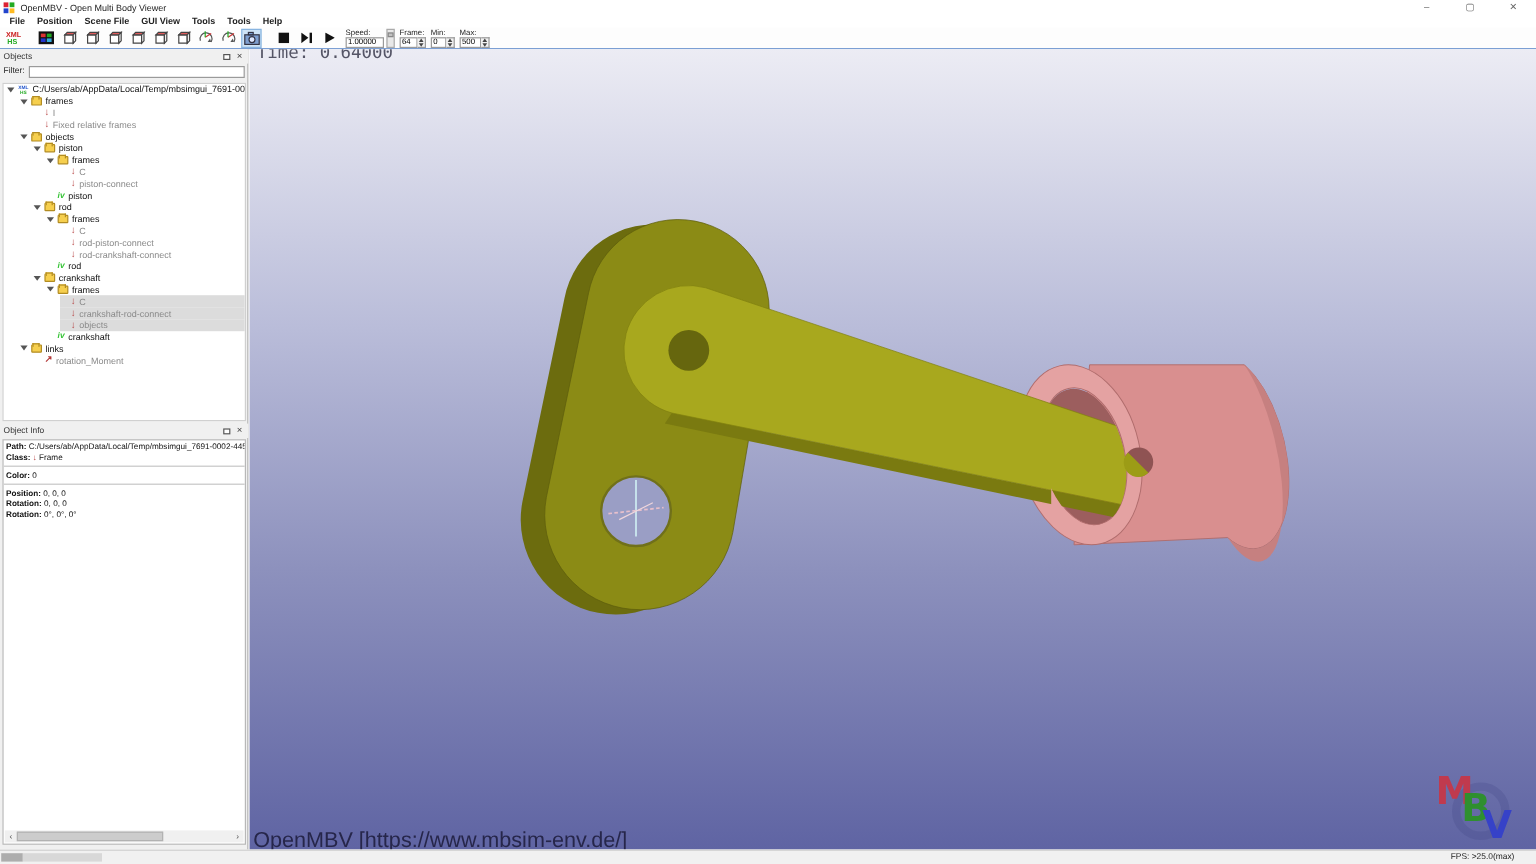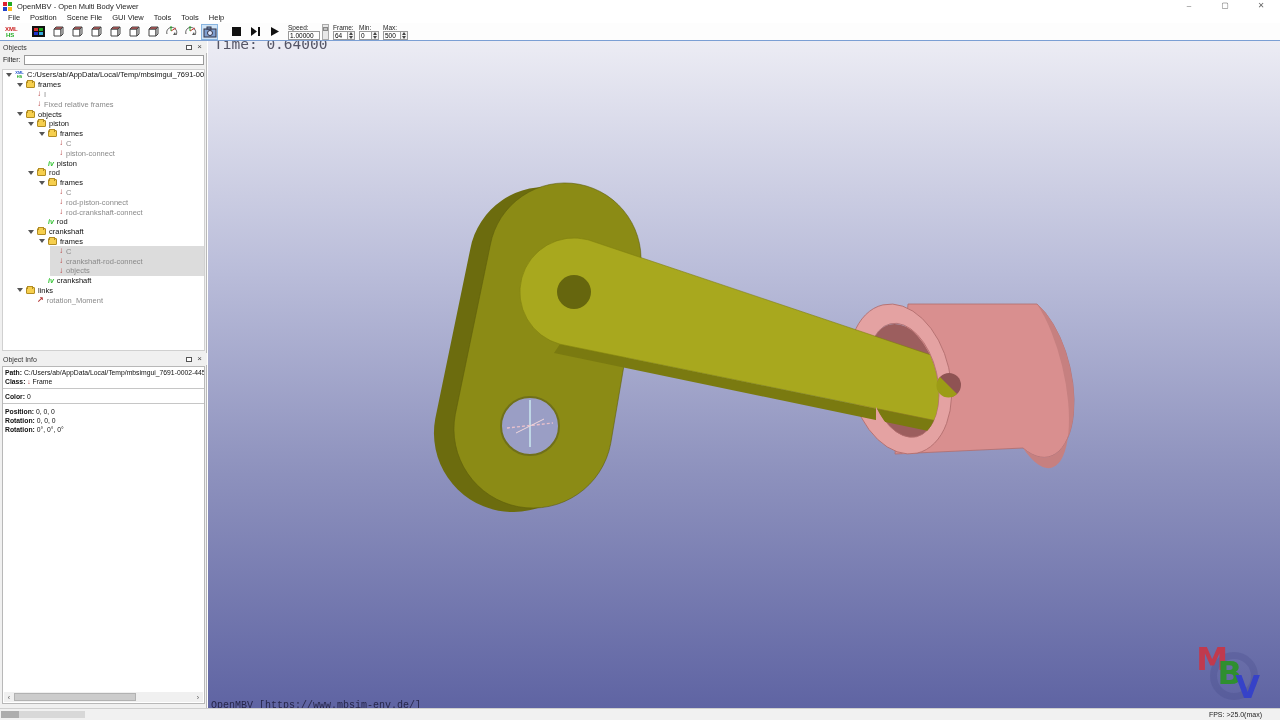--- a/index.html
+++ b/index.html
@@ -12,21 +12,21 @@
   #app-icon .b1{position:absolute;left:0;top:0;width:4px;height:4px;background:#d23;}
   #app-icon .b2{position:absolute;right:0;top:0;width:4px;height:4px;background:#2a2;}
   #app-icon .b3{position:absolute;left:0;bottom:0;width:4px;height:4px;background:#24c;}
   #app-icon .b4{position:absolute;right:0;bottom:0;width:4px;height:4px;background:#fb2;}
   #window-title { font-size:7.5px; color:#222; }
   #win-controls { margin-left:auto; display:flex; gap:22px; padding-right:12px; }
   .win-btn { font-size:8px; color:#666; line-height:10px; width:14px; text-align:center; }
 
   
   #menubar { position:absolute; left:0; top:12px; width:1280px; height:11px; background:#fff; display:flex; align-items:center; padding-left:3px; }
-  .menu-item { font-size:7.5px; color:#222; padding:0 5px; }
+  .menu-item { font-size:7.5px; color:#222; padding:0 5px;font-weight:bold; }
 
   
   #toolbar { position:absolute; left:0; top:23px; width:1280px; height:18px; background:#fdfdfd; border-bottom:1px solid #7b9fd4; display:flex; align-items:center; padding-left:2px; }
   .tb-btn { width:17px; height:16px; display:flex; align-items:center; justify-content:center; margin:0 1px; border:1px solid transparent; background:transparent; }
   .tb-btn.active { background:#cfe3f6; border:1px solid #88b4e0; }
   .tb-btn svg { display:block; }
   .tb-gap { width:8px; }
   .spin-group { display:flex; flex-direction:column; margin-left:4px; }
   .spin-label { font-size:6.5px; color:#222; line-height:7px; }
   .spin-box { display:flex; height:9px; }
@@ -77,21 +77,21 @@
   #info-hscroll { position:absolute; left:1px; bottom:1px; width:199px; height:10px; background:#f0f0f0; display:flex; align-items:center; }
   .hs-arrow { width:10px; font-size:7px; color:#555; text-align:center; }
   #hs-track { flex:1; height:8px; position:relative; background:#f0f0f0; }
   #hs-thumb { position:absolute; left:0; top:0; width:68%; height:8px; background:#cccccc; border:1px solid #b2b2b2; }
 
   
   #viewport { position:absolute; left:208px; top:41px; width:1072px; height:667px; overflow:hidden;
     background:linear-gradient(180deg,#ececf4 0%,#b9bcd9 35%,#8d91bd 65%,#5f64a3 100%); }
   #scene { position:absolute; left:0; top:0; }
   #time-text { position:absolute; left:6px; top:-5px; font-family:"DejaVu Sans Mono",monospace; font-size:14.5px; color:#555566; }
-  #credit-text { position:absolute; left:3px; bottom:-3px; font-family:Liberation Mono, monospace; font-size:10px; color:#26264a; }
+  #credit-text { position:absolute; left:3px; bottom:-3px; font-family:Liberation Sans, sans-serif; font-size:18px; color:#26264a; }
   #logo { position:absolute; right:14px; bottom:0; width:80px; height:75px; font-family:"DejaVu Sans",sans-serif; font-weight:bold; }
   #logo .swirl { position:absolute; right:8px; bottom:8px; width:48px; height:48px; border-radius:50%; border:7px solid #3c417e; opacity:.22; }
   #logo-m { position:absolute; right:38px; bottom:30px; font-size:32px; color:#c03a4e; }
   #logo-b { position:absolute; right:24px; bottom:16px; font-size:32px; color:#2f8f2f; }
   #logo-v { position:absolute; right:6px; bottom:2px; font-size:32px; color:#3642c8; }
 
   
   #statusbar { position:absolute; left:0; top:708px; width:1280px; height:12px; background:#f1f1f1; border-top:1px solid #cfcfcf; display:flex; align-items:center; }
   #sb-seg1 { width:18px; height:7px; background:#adadad; margin-left:1px; }
   #sb-seg2 { width:66px; height:7px; background:#d8d8d8; }

